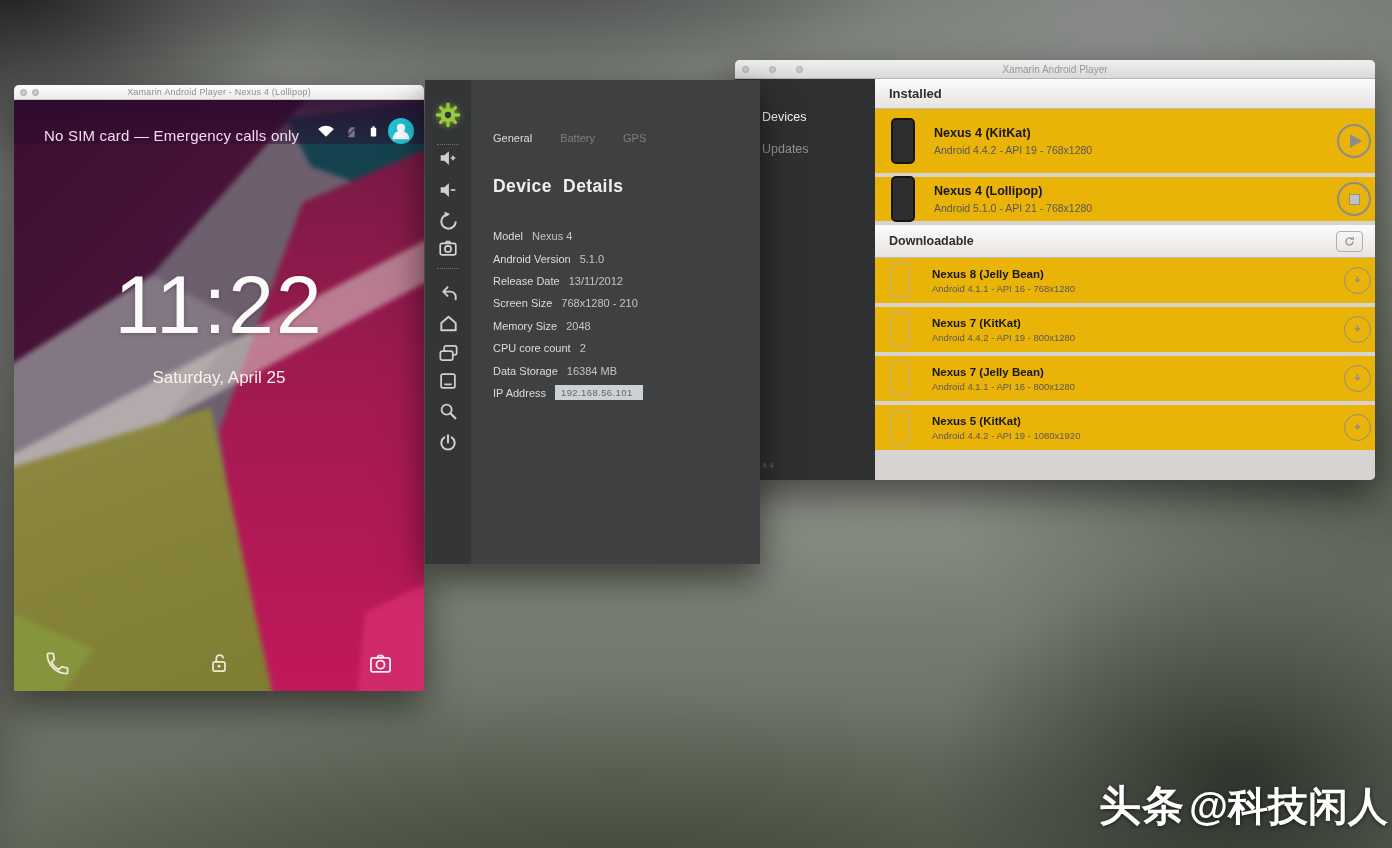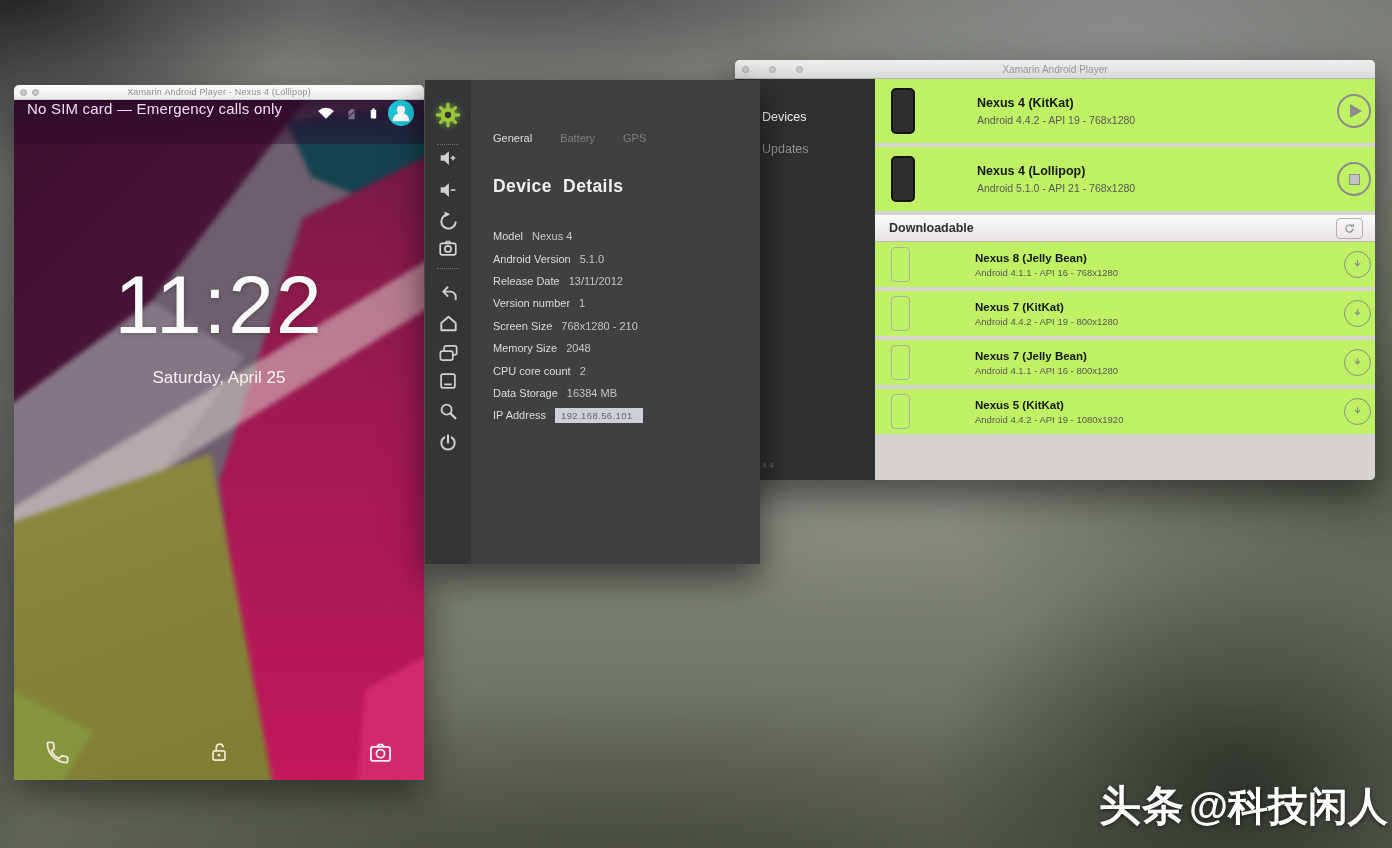--- a/index.html
+++ b/index.html
@@ -17,40 +17,40 @@
       radial-gradient(ellipse 640px 460px at 97% 52%, rgba(66,76,62,.75), transparent 70%),
       radial-gradient(ellipse 420px 300px at 86% 88%, rgba(34,40,32,.85), transparent 72%),
       radial-gradient(ellipse 900px 320px at 45% 103%, rgba(54,60,46,.9), transparent 72%),
       radial-gradient(ellipse 620px 420px at 62% 38%, rgba(172,176,170,.55), transparent 70%),
       linear-gradient(180deg,#72766f 0%, #8f938a 45%, #5d6355 100%);
     filter:blur(13px); }
 
   .window { position:absolute; border-radius:5px; box-shadow:0 16px 38px rgba(0,0,0,.5); }
 
   
-  .phone-window { left:14px; top:85px; width:410px; height:695px; }
+  .phone-window { left:14px; top:85px; width:410px; height:606px; }
   .phone-titlebar { position:relative; height:15px; background:linear-gradient(#fdfdfd,#ebebeb);
     border-radius:5px 5px 0 0; border-bottom:1px solid #c9c9c9; display:flex; align-items:center; padding:0 6px; }
   .tl-dot { width:7px; height:7px; border-radius:50%; background:#c9c9c9; border:1px solid #a8a8a8; margin-right:5px; }
   .pt-title { position:absolute; left:0; right:0; text-align:center; font-size:9px; color:#8f8f8f; letter-spacing:.2px; }
   .phone-screen { position:absolute; left:0; right:0; top:15px; bottom:0; overflow:hidden; background:#6e5f6e; }
 
   .wp { position:absolute; inset:0; filter:blur(2.5px); transform:scale(1.02); }
   .wp div { position:absolute; inset:0; }
   .wp-plum   { clip-path:polygon(0% 0%, 72% 0%, 34% 30%, 0% 45%); background:linear-gradient(135deg,#3c0e2e,#61204f); }
   .wp-teal   { clip-path:polygon(66% 4%, 100% 1%, 100% 19%, 72% 12%); background:#15424f; }
   .wp-crimson{ clip-path:polygon(60% 100%, 50% 56%, 70% 18%, 100% 9%, 100% 100%); background:linear-gradient(180deg,#6e1a42 0%,#a11a52 48%,#c2185b 100%); }
   .wp-mauve  { clip-path:polygon(0% 45%, 34% 30%, 56% 38%, 30% 60%, 0% 62%); background:rgba(138,125,138,.8); }
   .wp-band   { clip-path:polygon(0% 60%, 100% 24%, 100% 31%, 0% 68%); background:rgba(226,221,211,.5); }
   .wp-olive  { clip-path:polygon(0% 62%, 48% 52%, 63% 100%, 0% 100%); background:linear-gradient(160deg,#9a924d,#7c7c2f); }
   .wp-green  { clip-path:polygon(0% 86%, 20% 92%, 12% 100%, 0% 100%); background:rgba(134,165,63,.55); }
   .wp-pink   { clip-path:polygon(85% 86%, 100% 81%, 100% 100%, 83% 100%); background:#d12a6b; }
 
-  .status-bar { position:absolute; left:0; right:0; top:0; height:44px; display:flex; align-items:flex-start;
-    padding:0 10px 0 13px; background:linear-gradient(180deg, rgba(43,10,45,.82), rgba(43,10,45,.42)); }
+  .status-bar { position:absolute; left:0; right:0; top:0; height:44px; display:flex; align-items:flex-end;
+    padding:0 10px 0 30px; background:linear-gradient(180deg, rgba(43,10,45,.82), rgba(43,10,45,.42)); }
   .sb-text { font-size:15px; color:#f2ddf0; letter-spacing:.2px; flex:1; }
   .sb-icons { display:flex; align-items:center; gap:8px; }
   .avatar { width:26px; height:26px; border-radius:50%; background:#1fc3d7; overflow:hidden; position:relative; }
 
   .clock { position:absolute; left:0; right:0; top:158px; text-align:center; color:#fbfbfb;
     font-size:82px; font-weight:300; letter-spacing:2px; text-shadow:0 1px 4px rgba(0,0,0,.25); }
   .date { position:absolute; left:0; right:0; top:268px; text-align:center; color:#f7f2ee; font-size:17px; }
 
   .lock-actions { position:absolute; left:0; right:0; bottom:14px; display:flex; justify-content:space-between;
     align-items:center; padding:0 30px; }
@@ -78,24 +78,24 @@
     border-radius:5px 5px 0 0; border-bottom:1px solid #b3b3b3; display:flex; align-items:center; padding:0 7px;gap:15px; }
   .mgr-title { position:absolute; left:0; right:0; text-align:center; font-size:10px; color:#979797; }
   .mgr-body { position:absolute; left:0; right:0; top:19px; bottom:0; display:flex; border-radius:0 0 5px 5px; overflow:hidden; }
   .mgr-sidebar { width:140px; background:#2e3031; position:relative; padding-top:22px; }
   .side-item { height:32px; line-height:32px; padding-left:27px; font-size:12.5px; color:#969696; cursor:pointer; }
   .side-item.active { color:#f2f2f2; }
   .side-version { position:absolute; left:20px; bottom:10px; font-size:7.5px; color:#6e6e6e; letter-spacing:.5px; }
   .mgr-content { flex:1; background:#d6d3d1; display:flex; flex-direction:column; }
   .section-header { height:30px; background:linear-gradient(#fcfbfb,#e7e4e2); border-bottom:1px solid #bdbab8;
     display:flex; align-items:center; padding:0 14px; font-size:13px; font-weight:bold; color:#2e2e2e; position:relative; }
-  .section-header.small { height:27px; font-size:12.5px; }
+  .section-header.small { height:33px; font-size:12.5px; }
   .refresh-btn { position:absolute; right:12px; width:27px; height:21px; border:1px solid #b2afad; border-radius:4px;
     background:linear-gradient(#f8f7f6,#e9e7e5); display:flex; align-items:center; justify-content:center; cursor:pointer; }
-  .dev-row { background:#bef264; display:flex; align-items:center; padding:0 4px 0 16px; margin-bottom:4px; cursor:pointer;gap:43px; }
+  .dev-row { background:#eab308; display:flex; align-items:center; padding:0 4px 0 16px; margin-bottom:4px; cursor:pointer; }
   .dev-row.big { height:64px; }
   .dev-row.small { height:45px; }
   .phone-chip { width:24px; height:46px; border-radius:5px; background:#2e2e2e; border:2px solid #151515; }
   .phone-outline { width:19px; height:35px; border-radius:4px; border:1.5px solid #b5aca7; background:transparent; }
   .dev-text { margin-left:19px; }
   .dev-text.tight { margin-left:22px; }
   .dev-name { font-size:12.5px; font-weight:bold; color:#161616; }
   .dev-spec { font-size:10.5px; color:#575757; margin-top:4px; }
   .dev-name.sm { font-size:11.5px; }
   .dev-spec.sm { font-size:9.5px; margin-top:3px; }
@@ -189,33 +189,36 @@
     <span class="mgr-title">Xamarin Android Player</span>
   </div>
   <div class="mgr-body">
     <div class="mgr-sidebar">
       <div class="side-item active">Devices</div>
       <div class="side-item">Updates</div>
       <div class="side-version">0.4.4</div>
     </div>
     <div class="mgr-content">
 
+      <div class="section-header">
+        <span>Installed</span>
+      </div>
 
       <div class="dev-row big">
         <span class="phone-chip"></span>
         <span class="dev-text">
           <div class="dev-name">Nexus 4 (KitKat)</div>
           <div class="dev-spec">Android 4.4.2 - API 19 - 768x1280</div>
         </span>
         <span class="action-circle">
             <span class="play-tri"></span>
           </span>
       </div>
 
-      <div class="dev-row big" style="height:64px">
+      <div class="dev-row big" style="height:44px">
         <span class="phone-chip"></span>
         <span class="dev-text">
           <div class="dev-name">Nexus 4 (Lollipop)</div>
           <div class="dev-spec">Android 5.1.0 - API 21 - 768x1280</div>
         </span>
         <span class="action-circle">
             <span class="stop-sq"></span>
           </span>
       </div>
 
@@ -380,24 +383,20 @@
         </div>
       <div class="sp-row">
           <span class="sp-label">Android Version</span>
           <span class="sp-value">5.1.0</span>
         </div>
       <div class="sp-row">
           <span class="sp-label">Release Date</span>
           <span class="sp-value">13/11/2012</span>
         </div>
       <div class="sp-row">
-          <span class="sp-label">Version number</span>
-          <span class="sp-value">1</span>
-        </div>
-      <div class="sp-row">
           <span class="sp-label">Screen Size</span>
           <span class="sp-value">768x1280 - 210</span>
         </div>
       <div class="sp-row">
           <span class="sp-label">Memory Size</span>
           <span class="sp-value">2048</span>
         </div>
       <div class="sp-row">
           <span class="sp-label">CPU core count</span>
           <span class="sp-value">2</span>

